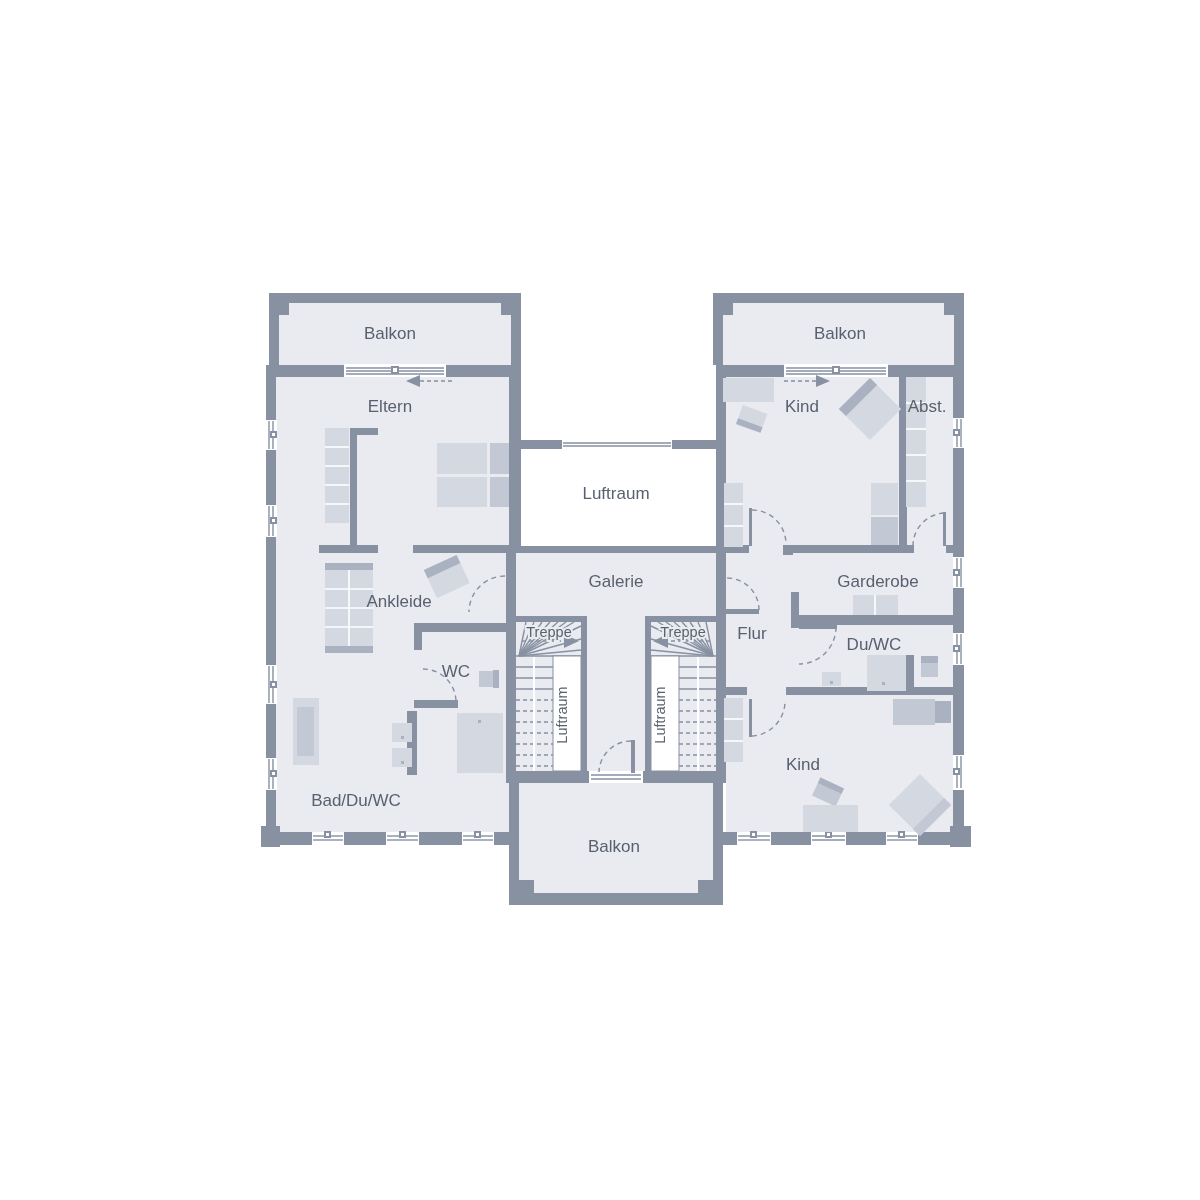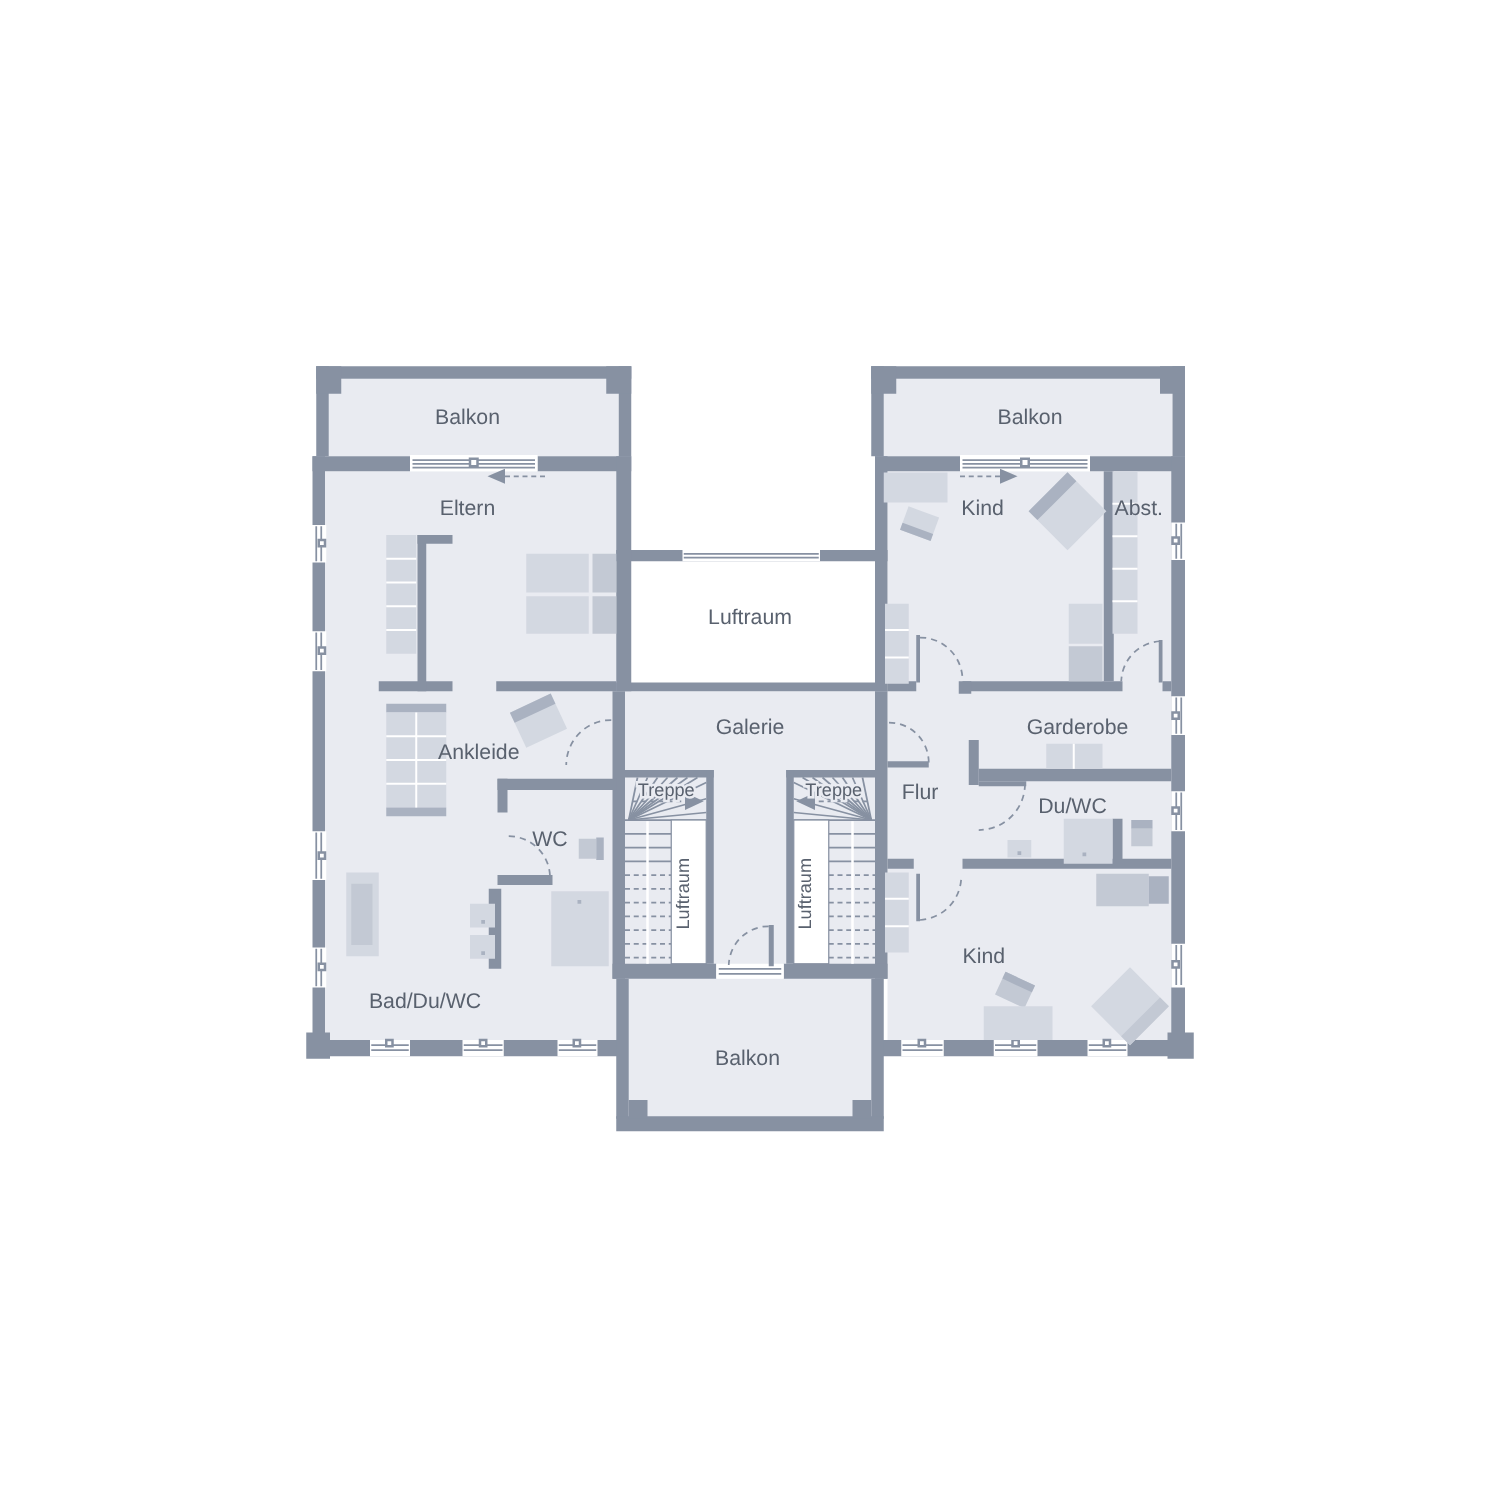--- a/index.html
+++ b/index.html
@@ -1,16 +1,16 @@
 <!DOCTYPE html>
 <html style="--c-wall: #8791a2; --c-floor: #e9ebf1; --c-void: #ffffff; --c-furn: #d3d8e1; --c-furn2: #c3c9d4; --c-furn3: #aab2c1; --c-line: #8791a2; --c-text: #59616e;"><head>
 <meta charset="utf-8">
 <style>
   html,body{margin:0;padding:0;background:#ffffff;}
-  .stage{position:relative;width:1072px;height:1200px;background:#fff;overflow:hidden;}
+  .stage{position:relative;width:1072px;height:1200px;background:#fff;overflow:hidden;padding-left:16px;}
   svg{display:block;}
   .wall{fill:var(--c-wall);}
   .floor{fill:var(--c-floor);}
   .void{fill:var(--c-void);}
   .furn{fill:var(--c-furn);}
   .furn2{fill:var(--c-furn2);}
   .furn3{fill:var(--c-furn3);}
   .ln{stroke:var(--c-line);stroke-width:1.4;fill:none;}
   .lnw{stroke:#ffffff;stroke-width:2;fill:none;}
   .grid{stroke:#ffffff;stroke-width:1.6;fill:none;}

